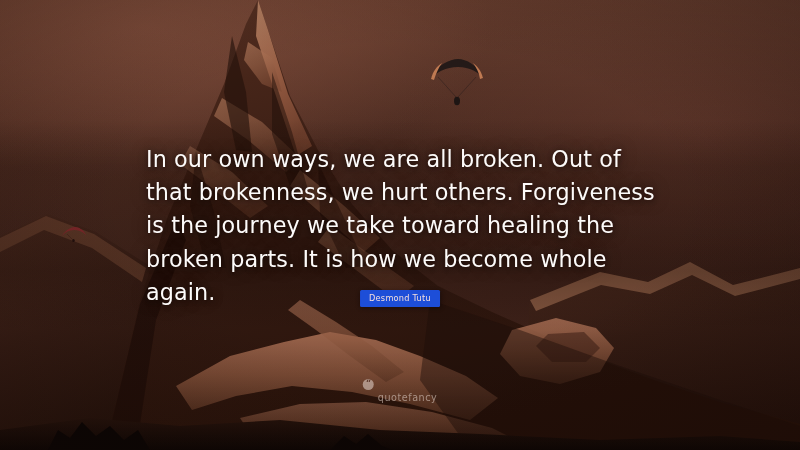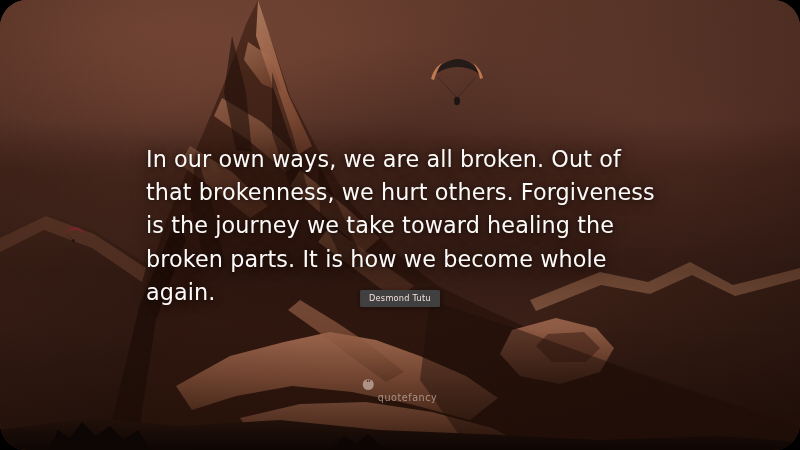--- a/index.html
+++ b/index.html
@@ -10,21 +10,20 @@
   body {
     font-family: "Liberation Sans", sans-serif;
   }
 
   #quote-poster {
     position: relative;
     width: 800px;
     height: 450px;
     overflow: hidden;
     background: #3b2118;
-    border-radius: 27px;
   }
 
   
   .sky {
     position: absolute;
     inset: 0;
     background:
       radial-gradient(ellipse 70% 55% at 18% 6%,  rgba(120, 72, 56, 0.85) 0%, rgba(120,72,56,0) 62%),
       radial-gradient(ellipse 60% 50% at 88% 30%, rgba(92, 52, 41, 0.75) 0%, rgba(92,52,41,0) 65%),
       linear-gradient(160deg, #5a3326 0%, #4a2a20 34%, #3d2119 64%, #341c15 100%);
@@ -96,21 +95,21 @@
     letter-spacing: 0.1px;
     text-align: left;
     text-shadow: 0 1px 5px rgba(18,7,4,0.68), 0 0 18px rgba(18,7,4,0.45);
   }
 
   .author-badge {
     position: absolute;
     left: 50%;
     transform: translateX(-50%);
     top: 290px;
-    background: #404040;
+    background: #1d4ed8;
     color: #f4dedd;
     font-family: "DejaVu Sans", sans-serif;
     font-size: 8.2px;
     letter-spacing: 0.25px;
     line-height: 1;
     padding: 4px 9px 5px 9px;
     border-radius: 1.5px;
     white-space: nowrap;
     box-shadow: 0 1px 4px rgba(10,4,2,0.45);
   }

